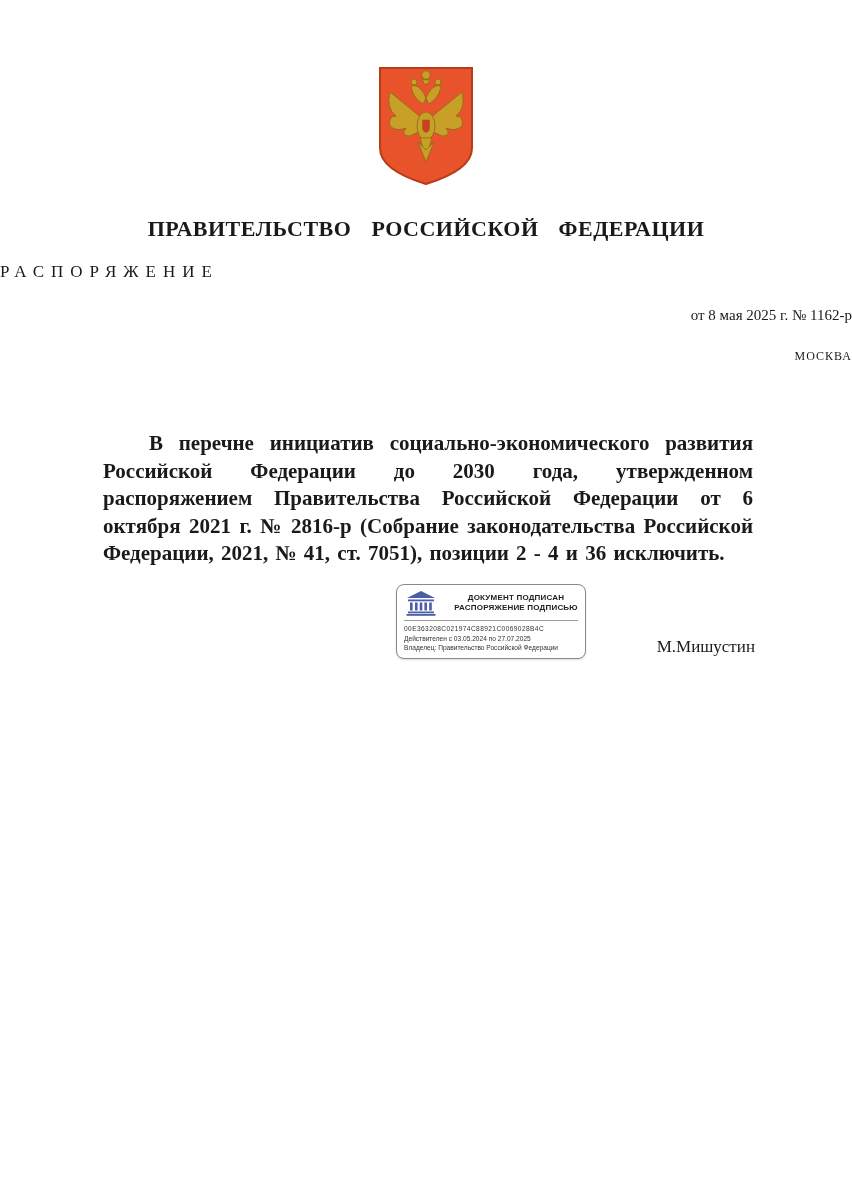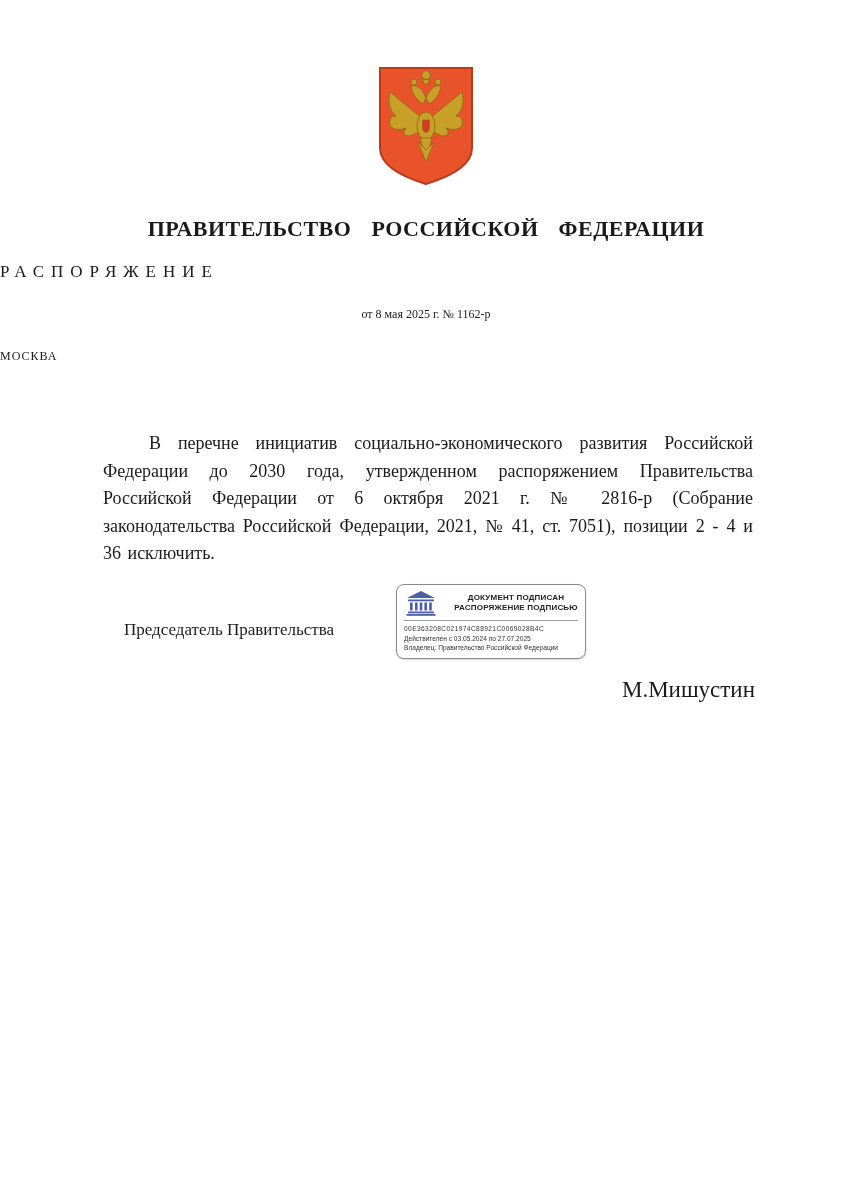--- a/index.html
+++ b/index.html
@@ -48,61 +48,62 @@
     width: 100%;
     text-align: left;
     font-size: 17px;
     letter-spacing: 7px;
   }
   .date-line {
     position: absolute;
     top: 307px;
     left: 0;
     width: 100%;
-    text-align: center;
-    font-size: 12px;
+    text-align: right;
+    font-size: 15px;
   }
   .city {
     position: absolute;
     top: 349px;
     left: 0;
     width: 100%;
-    text-align: left;
+    text-align: right;
     font-size: 12px;
     letter-spacing: 1px;
   }
 
   
   .body-text {
     position: absolute;
     top: 430px;
     left: 103px;
     width: 650px;
-    font-size: 18px;
+    font-size: 21px;
     line-height: 27.6px;
     text-align: justify;
     text-indent: 46px;
     word-spacing: 2px;
+    font-weight: bold;
   }
 
   
   .sign-position {
     position: absolute;
     top: 617px;
     left: 103px;
     width: 252px;
     text-align: center;
     font-size: 17px;
     line-height: 26px;
   }
   .sign-name {
     position: absolute;
-    top: 677px;
+    top: 637px;
     right: 97px;
-    font-size: 23px;
+    font-size: 17px;
   }
 
   
   .stamp {
     position: absolute;
     top: 584px;
     left: 396px;
     width: 190px;
     box-sizing: border-box;
     background: #ffffff;
@@ -164,21 +165,20 @@
   </div>
 
   <div class="title">ПРАВИТЕЛЬСТВО РОССИЙСКОЙ ФЕДЕРАЦИИ</div>
   <div class="doc-type">РАСПОРЯЖЕНИЕ</div>
   <div class="date-line">от 8 мая 2025 г. № 1162-р</div>
   <div class="city">МОСКВА</div>
 
   <div class="body-text">В перечне инициатив социально-экономического развития Российской Федерации до 2030 года, утвержденном распоряжением Правительства Российской Федерации от 6 октября 2021 г. № 2816-р (Собрание законодательства Российской Федерации, 2021, № 41, ст. 7051), позиции 2 - 4 и 36 исключить.</div>
 
   <div class="sign-position">
-    <div>Председатель Правительства</div>
   </div>
 
   <div class="stamp">
     <div class="stamp-header">
       <div class="stamp-icon">
         <svg viewBox="0 0 34 26" xmlns="http://www.w3.org/2000/svg" fill="#4a5fa5">
           <polygon points="17,1 3,8 31,8"></polygon>
           <rect x="4" y="9.5" width="26" height="1.8"></rect>
           <rect x="6" y="12.5" width="2.6" height="8"></rect>
           <rect x="11" y="12.5" width="2.6" height="8"></rect>

